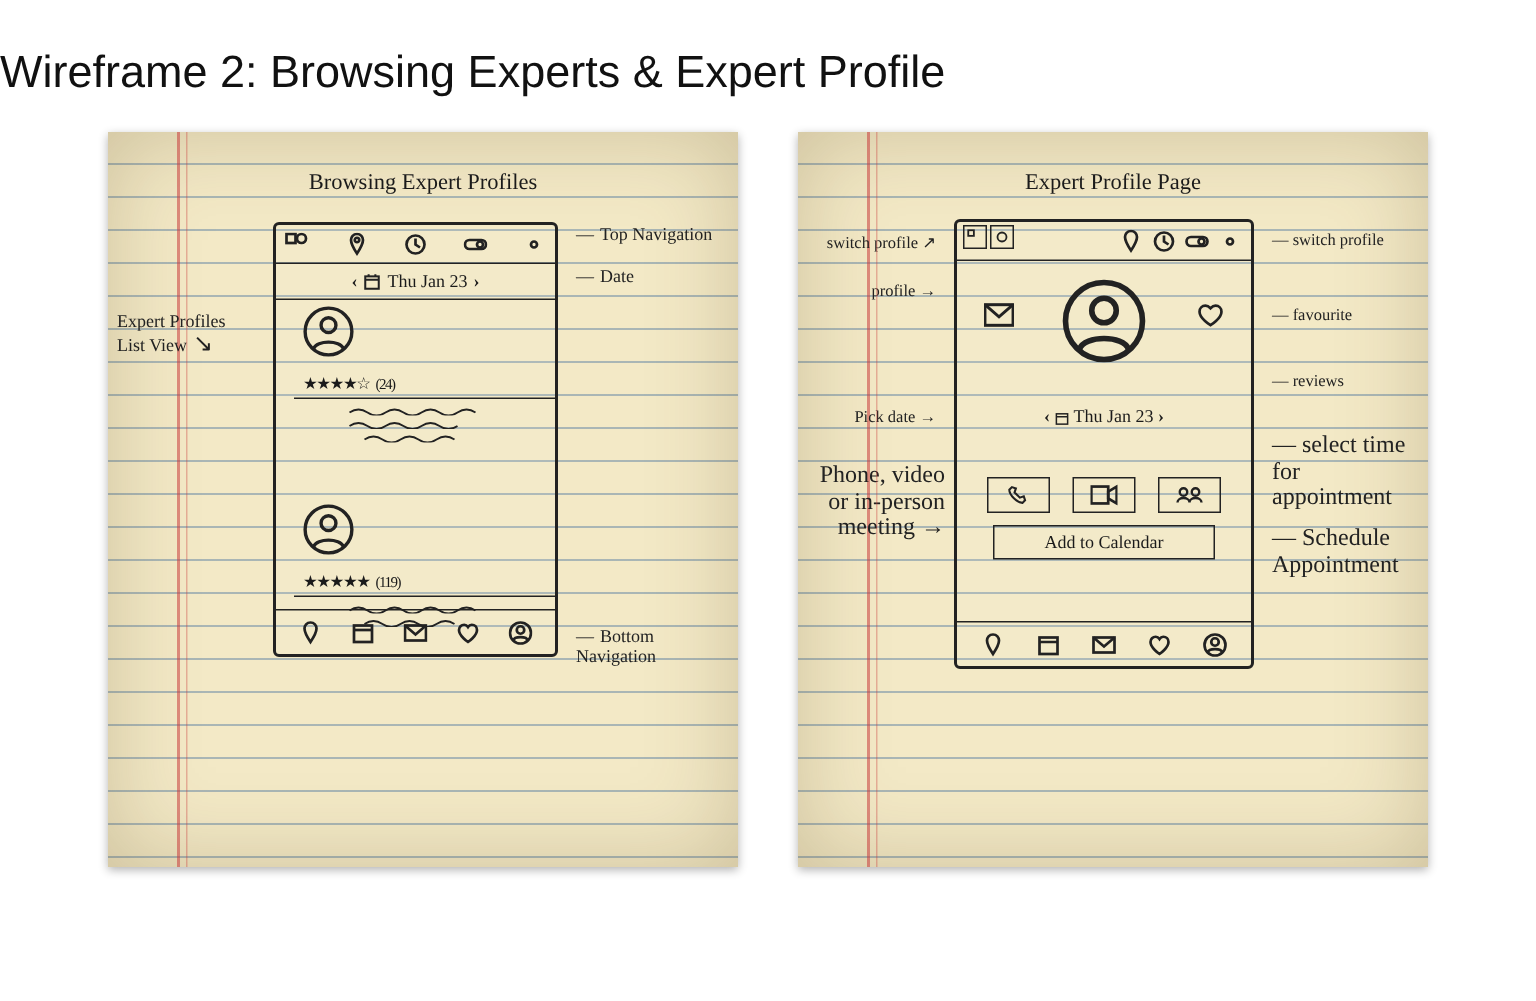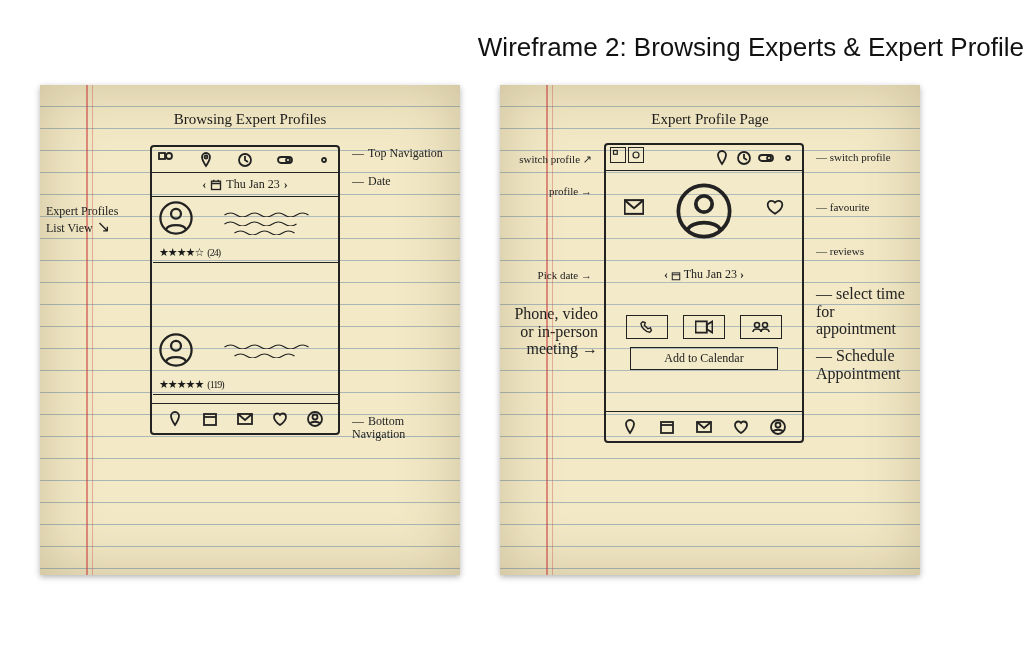--- a/index.html
+++ b/index.html
@@ -4,29 +4,30 @@
 <style>
   * { box-sizing: border-box; margin: 0; padding: 0; }
   body {
     width: 1024px;
     height: 667px;
     background: #fff;
     font-family: "Helvetica Neue", Arial, sans-serif;
     overflow: hidden;
   }
   .title {
-    text-align: right;
-    font-size: 26px;
+    text-align: left;
+    font-size: 30px;
     font-weight: 400;
     padding-top: 32px;
     padding-bottom: 22px;
     color: #111;
   }
   .frames {
     display: flex;
+    justify-content: center;
     gap: 40px;
     padding: 0 40px;
   }
   .notepad {
     width: 420px;
     height: 490px;
     position: relative;
     background: #f3e9c6;
     background-image:
       repeating-linear-gradient(
@@ -108,26 +109,27 @@
     display: flex;
     align-items: center;
     justify-content: center;
     gap: 4px;
     font-size: 12px;
   }
   .chev { font-size: 12px; font-weight: bold; }
 
   .listitem {
     position: absolute;
-    left: 1px; right: 0;
+    left: 12px; right: 0;
     height: 66px;
     border-bottom: 1.5px solid #222;
     display: flex;
     padding: 4px 6px;
     gap: 24px;
+    flex-direction: column;
   }
   .listitem:nth-of-type(1){ top: 50px; }
   .avatar {
     width: 34px; height: 34px;
   }
   .avatar svg { width: 100%; height: 100%; stroke:#222; fill:none; stroke-width:1.6; }
   .wavy {
     flex: 1;
     display: flex; flex-direction: column; gap: 4px;
     padding-top: 2px;

